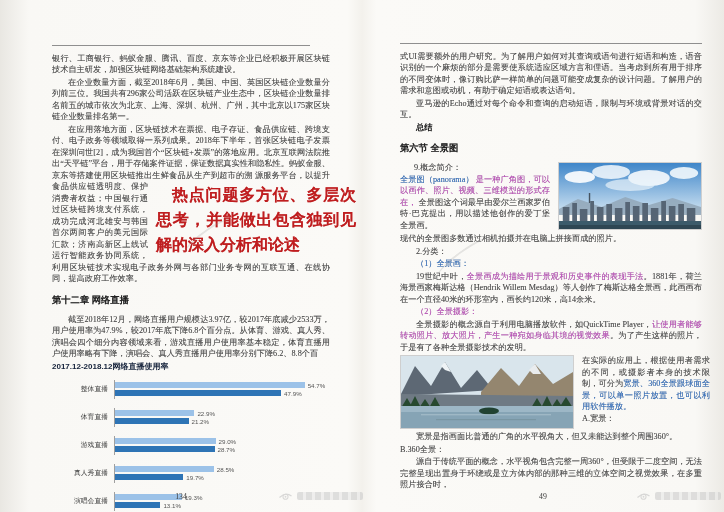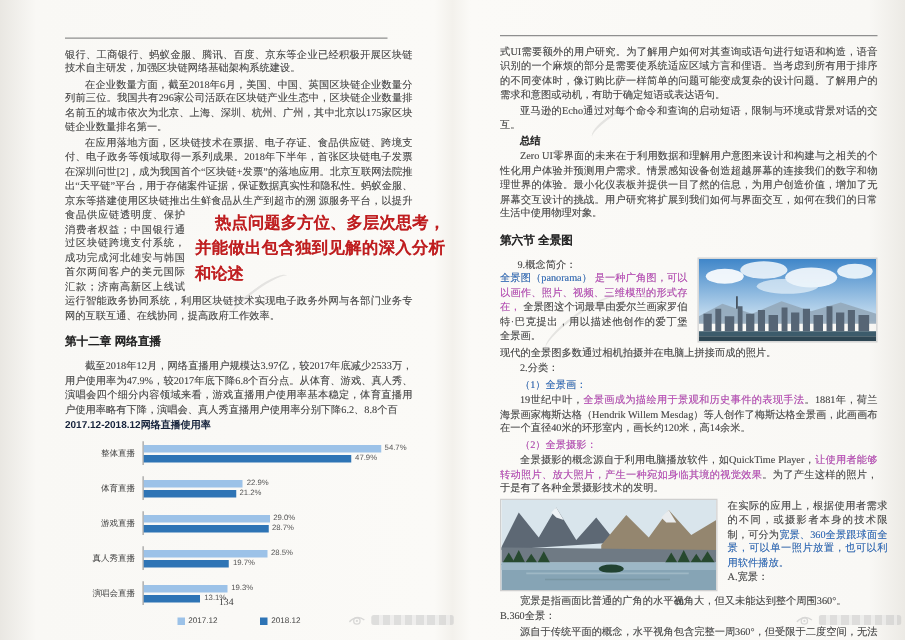--- a/index.html
+++ b/index.html
@@ -2,36 +2,36 @@
 <html><head>
 <meta charset="utf-8">
 <style>
   html,body{margin:0;padding:0;}
   body{
     width:724px;height:512px;position:relative;overflow:hidden;
     background:linear-gradient(90deg,#e9e7e2 0%,#f9f8f5 4%,#fbfaf7 48%,#f3f1ec 50%,#fbfaf7 52%,#f9f8f5 96%,#eceae5 100%);
     font-family:"Liberation Serif","DejaVu Serif",serif;
     color:#4a4a4a;
   }
-  .page{position:absolute;top:0;height:393px;box-sizing:border-box;}
+  .page{position:absolute;top:15px;height:393px;box-sizing:border-box;}
   .page-left{left:0;width:362px;padding:30px 32px 0 52px;}
   .page-right{left:362px;width:362px;padding:28px 22px 12px 38px;}
   .toprule{border-top:1.6px solid #8f8f8f;margin-bottom:7px;}
   .toprule.short{width:258px;}
   .body-text{font-size:8.2px;line-height:1.4;text-align:justify;color:#4e4e4e;
     text-shadow:0 0 .4px rgba(90,90,90,.55);}
   .body-text p{margin:0 0 1px 0;}
   .indent{text-indent:16px;}
   .heading{font-family:"Liberation Sans","DejaVu Sans",sans-serif;font-weight:bold;
     font-size:9.3px;color:#222;text-align:left;margin:9px 0 7px 0;clear:both;}
   .sub-bold{font-weight:bold;color:#222;}
   .annotation{
     float:right;width:200px;margin:2px -26px 3px 8px;
     font-family:"Liberation Sans","DejaVu Sans",sans-serif;
-    font-weight:bold;font-size:13px;line-height:1.55;color:#bf1d1f;
+    font-weight:bold;font-size:16px;line-height:1.55;color:#bf1d1f;
     text-shadow:0 0 .4px rgba(191,29,31,.6);
   }
   
   .chart{margin-top:0;font-family:"Liberation Sans","DejaVu Sans",sans-serif;}
   .chart-title{font-weight:bold;font-size:8px;color:#14213a;margin-bottom:8px;}
   .chart-row{display:flex;align-items:center;margin-bottom:9px;}
   .cat-label{width:56px;flex:0 0 56px;text-align:right;padding-right:6px;
     font-size:6.8px;color:#3c3c3c;}
   .bars{flex:1;border-left:1px solid #9f9f9f;padding:1px 0;}
   .bar-line{display:flex;align-items:center;height:7px;margin:1px 0;}
@@ -159,21 +159,20 @@
 
   <div class="page-num">134</div>
 </div>
 
 <div class="page page-right">
   <div class="toprule"></div>
   <div class="body-text">
     <p>式UI需要额外的用户研究。为了解用户如何对其查询或语句进行短语和构造，语音识别的一个麻烦的部分是需要使系统适应区域方言和俚语。当考虑到所有用于排序的不同变体时，像订购比萨一样简单的问题可能变成复杂的设计问题。了解用户的需求和意图或动机，有助于确定短语或表达语句。</p>
     <p class="indent">亚马逊的Echo通过对每个命令和查询的启动短语，限制与环境或背景对话的交互。</p>
     <p class="indent sub-bold">总结</p>
-    <p class="indent">Zero UI零界面的未来在于利用数据和理解用户意图来设计和构建与之相关的个性化用户体验并预测用户需求。情景感知设备创造超越屏幕的连接我们的数字和物理世界的体验。最小化仪表板并提供一目了然的信息，为用户创造价值，增加了无屏幕交互设计的挑战。用户研究将扩展到我们如何与界面交互，如何在我们的日常生活中使用物理对象。</p>
     <div class="heading">第六节 全景图</div>
 
     <div class="flex-block">
       <div class="col-text">
         <span class="indent" style="display:inline-block;text-indent:14px;">9.概念简介：</span><br>
         <span class="c-blue">全景图（panorama）</span>
         <span class="c-magenta">是一种广角图，可以以画作、照片、视频、三维模型的形式存在，</span>
         <span>全景图这个词最早由爱尔兰画家罗伯特·巴克提出，用以描述他创作的爱丁堡全景画。</span>
       </div>
       <div class="photo" style="height:66px;">

